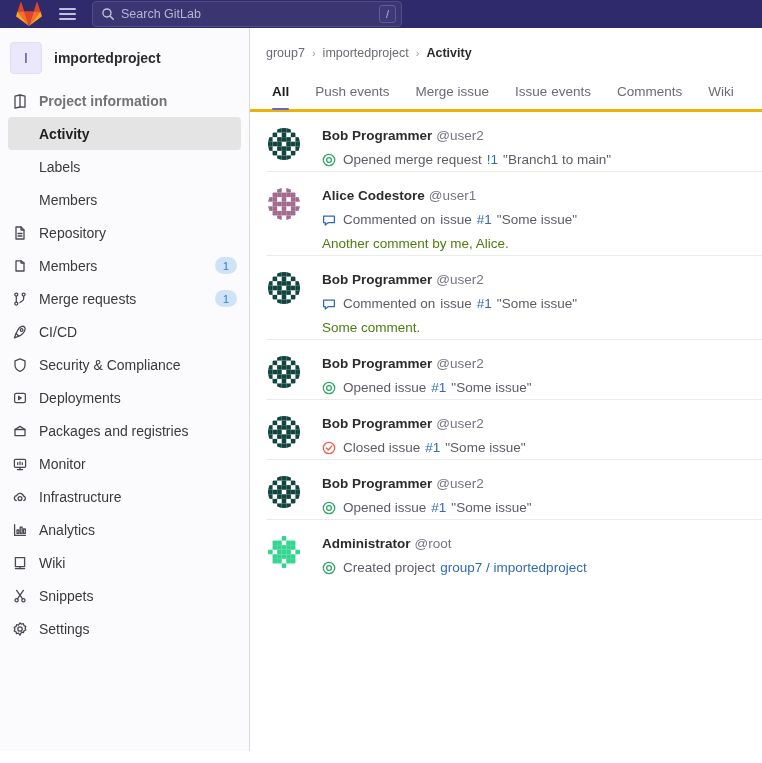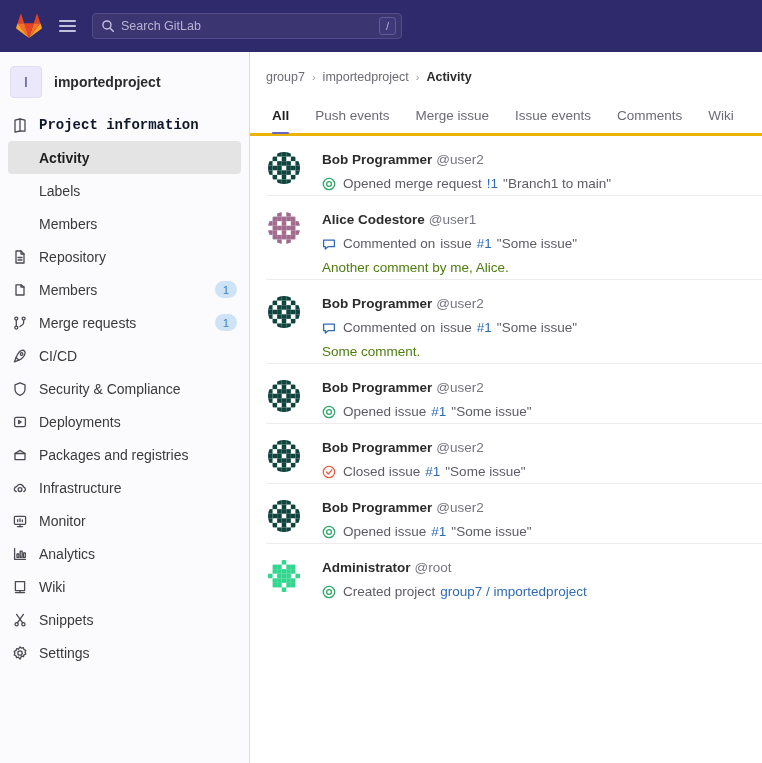--- a/index.html
+++ b/index.html
@@ -7,21 +7,21 @@
     margin: 0; padding: 0;
     width: 762px; height: 763px;
     overflow: hidden;
     background: #fff;
     font-family: "Liberation Sans", sans-serif;
     -webkit-font-smoothing: antialiased;
   }
 
   
   #topnav {
-    height: 52px;
+    height: 28px;
     background: #2f2a6b;
     display: flex;
     align-items: center;
     padding: 0 10px;
     position: relative;
     z-index: 10;
   }
   #gitlab-logo { width: 26px; height: 26px; margin: 0 12px 0 6px; flex: none; }
   #hamburger {
     width: 26px; height: 26px; margin-right: 12px; flex: none;
@@ -94,21 +94,21 @@
   .nav-item {
     display: flex; align-items: center;
     height: 33px;
     padding: 0 12px 0 12px;
     cursor: pointer;
     color: #3a3a3a;
     font-size: 14px;
     white-space: nowrap;
   }
   .nav-item .nav-ico { width: 16px; height: 16px; flex: none; margin-right: 11px; }
-  .nav-item.strong .nav-label { font-weight: bold; color: #0f172a; font-family: Liberation Mono, monospace; }
+  .nav-item.strong .nav-label { font-weight: bold; color: #737373; }
   .nav-item .nav-label { flex: 1; overflow: hidden; text-overflow: ellipsis; }
 
   .sub-item {
     display: flex; align-items: center;
     height: 33px;
     padding-left: 39px; padding-right: 12px;
     cursor: pointer;
     color: #3a3a3a;
     font-size: 14px;
   }
@@ -303,35 +303,35 @@
         </div>
         <div class="nav-item">
           <svg viewBox="0 0 16 16" width="16" height="16" class="nav-ico">
             <path fill="none" stroke="#4a4a52" stroke-width="1.3" stroke-linecap="round" stroke-linejoin="round" d="M3 6.5 8 3.4l5 3.1v6.1H3z"></path>
             <line fill="none" stroke="#4a4a52" stroke-width="1.3" stroke-linecap="round" stroke-linejoin="round" x1="3" y1="6.5" x2="13" y2="6.5"></line>
           </svg>
           <span class="nav-label">Packages and registries</span>
         </div>
         <div class="nav-item">
           <svg viewBox="0 0 16 16" width="16" height="16" class="nav-ico">
-            <path fill="none" stroke="#4a4a52" stroke-width="1.3" stroke-linecap="round" stroke-linejoin="round" d="M4.3 11.6a2.6 2.6 0 0 1 .4-5.1 3.6 3.6 0 0 1 6.8.5 2.4 2.4 0 0 1 .3 4.6"></path>
-            <circle fill="none" stroke="#4a4a52" stroke-width="1.3" stroke-linecap="round" stroke-linejoin="round" cx="8" cy="9.6" r="1.9"></circle>
-          </svg>
-          <span class="nav-label">Infrastructure</span>
-        </div>
-        <div class="nav-item">
-          <svg viewBox="0 0 16 16" width="16" height="16" class="nav-ico">
             <rect fill="none" stroke="#4a4a52" stroke-width="1.3" stroke-linecap="round" stroke-linejoin="round" x="2.4" y="3.3" width="11.2" height="8" rx="1"></rect>
             <line fill="none" stroke="#4a4a52" stroke-width="1.3" stroke-linecap="round" stroke-linejoin="round" x1="8" y1="11.3" x2="8" y2="13.6"></line>
             <line fill="none" stroke="#4a4a52" stroke-width="1.3" stroke-linecap="round" stroke-linejoin="round" x1="5.4" y1="13.6" x2="10.6" y2="13.6"></line>
             <line fill="none" stroke="#4a4a52" stroke-width="1.3" stroke-linecap="round" stroke-linejoin="round" x1="5.7" y1="8.6" x2="5.7" y2="6.6"></line>
             <line fill="none" stroke="#4a4a52" stroke-width="1.3" stroke-linecap="round" stroke-linejoin="round" x1="8" y1="8.6" x2="8" y2="5.8"></line>
             <line fill="none" stroke="#4a4a52" stroke-width="1.3" stroke-linecap="round" stroke-linejoin="round" x1="10.3" y1="8.6" x2="10.3" y2="7"></line>
           </svg>
           <span class="nav-label">Monitor</span>
+        </div>
+        <div class="nav-item">
+          <svg viewBox="0 0 16 16" width="16" height="16" class="nav-ico">
+            <path fill="none" stroke="#4a4a52" stroke-width="1.3" stroke-linecap="round" stroke-linejoin="round" d="M4.3 11.6a2.6 2.6 0 0 1 .4-5.1 3.6 3.6 0 0 1 6.8.5 2.4 2.4 0 0 1 .3 4.6"></path>
+            <circle fill="none" stroke="#4a4a52" stroke-width="1.3" stroke-linecap="round" stroke-linejoin="round" cx="8" cy="9.6" r="1.9"></circle>
+          </svg>
+          <span class="nav-label">Infrastructure</span>
         </div>
         <div class="nav-item">
           <svg viewBox="0 0 16 16" width="16" height="16" class="nav-ico">
             <polyline fill="none" stroke="#4a4a52" stroke-width="1.3" stroke-linecap="round" stroke-linejoin="round" points="2.6,2.6 2.6,13.4 13.4,13.4"></polyline>
             <rect fill="none" stroke="#4a4a52" stroke-width="1.3" stroke-linecap="round" stroke-linejoin="round" x="5" y="8" width="1.9" height="3.4"></rect>
             <rect fill="none" stroke="#4a4a52" stroke-width="1.3" stroke-linecap="round" stroke-linejoin="round" x="8.2" y="5.2" width="1.9" height="6.2"></rect>
             <rect fill="none" stroke="#4a4a52" stroke-width="1.3" stroke-linecap="round" stroke-linejoin="round" x="11.4" y="7" width="1.9" height="4.4"></rect>
           </svg>
           <span class="nav-label">Analytics</span>
         </div>

